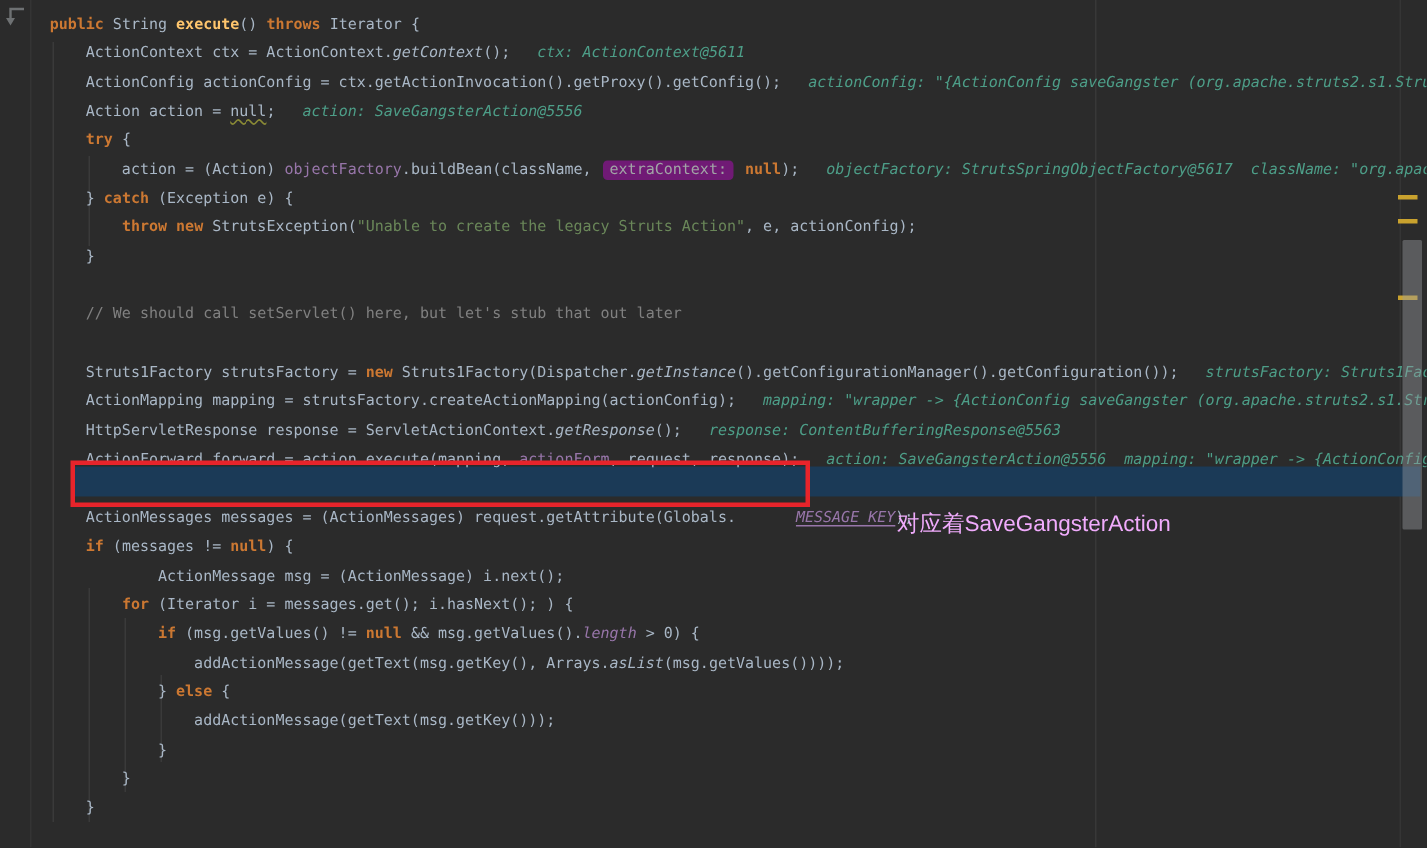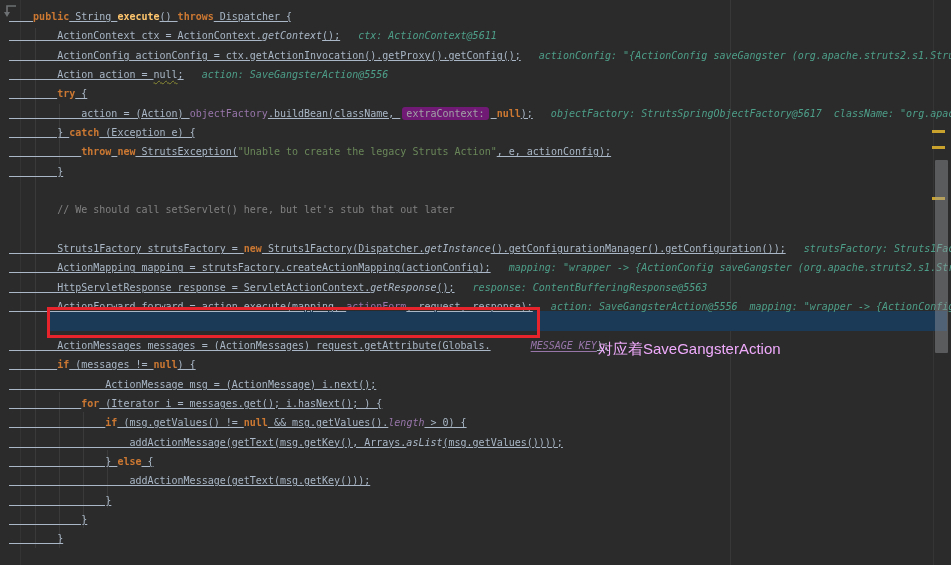--- a/index.html
+++ b/index.html
@@ -24,21 +24,21 @@
   
   .exec-line-highlight { position:absolute; left:49px; top:311px; width:898px; height:20px; background:#1b3a57; }
 
   
   .red-box { position:absolute; left:47px; top:307px; width:493px; height:31px; border:3px solid #e7242b; z-index:6; }
 
   
   #code-lines { position:absolute; left:0; top:7px; width:951px; z-index:3; }
   .line { height:19.35px; line-height:19.35px; white-space:pre; padding-left:9px; }
 
-  .tk-d    { color:#a9b7c6;text-decoration:underline; }
+  .tk-d    { color:#a9b7c6; }
   .tk-kw   { color:#cc7832; font-weight:bold; }
   .tk-mth  { color:#ffc66d; font-weight:bold; }
   .tk-str  { color:#6a8759; }
   .tk-cmt  { color:#808080; }
   .tk-fld  { color:#9876aa; }
   .tk-flditl { color:#9876aa; font-style:italic; }
   .tk-const  { color:#9876aa; font-style:italic; text-decoration:underline; text-underline-offset:2px;margin-left:40px; }
   .tk-stat { color:#a9b7c6; font-style:italic; }
   .tk-hint { color:#4d9e88; font-style:italic; }
   .tk-pill { background:#701a75; color:#a1a4a6; border-radius:3px; padding:1px 4px; margin:0 2px; }
@@ -74,21 +74,21 @@
     </div>
 
   <svg class="fold-icon" viewBox="0 0 16 16">
     <path d="M14 3 H5 V9" stroke="#6e7173" stroke-width="1.6" fill="none"></path>
     <path d="M2 9 L8 9 L5 14 Z" fill="#6e7173"></path>
   </svg>
 
   <div class="exec-line-highlight"></div>
 
   <div id="code-lines">
-      <div class="line"><span class="tk-d">    </span><span class="tk-kw">public</span><span class="tk-d"> String </span><span class="tk-mth">execute</span><span class="tk-d">() </span><span class="tk-kw">throws</span><span class="tk-d"> Dispatcher {</span></div>
+      <div class="line"><span class="tk-d">    </span><span class="tk-kw">public</span><span class="tk-d"> String </span><span class="tk-mth">execute</span><span class="tk-d">() </span><span class="tk-kw">throws</span><span class="tk-d"> Iterator {</span></div>
       <div class="line"><span class="tk-d">        ActionContext ctx = ActionContext.</span><span class="tk-stat">getContext</span><span class="tk-d">();</span><span class="tk-hint">   ctx: ActionContext@5611</span></div>
       <div class="line"><span class="tk-d">        ActionConfig actionConfig = ctx.getActionInvocation().getProxy().getConfig();</span><span class="tk-hint">   actionConfig: "{ActionConfig saveGangster (org.apache.struts2.s1.Stru</span></div>
       <div class="line"><span class="tk-d">        Action action = </span><span class="tk-nullwave">null</span><span class="tk-d">;</span><span class="tk-hint">   action: SaveGangsterAction@5556</span></div>
       <div class="line"><span class="tk-d">        </span><span class="tk-kw">try</span><span class="tk-d"> {</span></div>
       <div class="line"><span class="tk-d">            action = (Action) </span><span class="tk-fld">objectFactory</span><span class="tk-d">.buildBean(className, </span><span class="tk-pill">extraContext:</span><span class="tk-d"> </span><span class="tk-kw">null</span><span class="tk-d">);</span><span class="tk-hint">   objectFactory: StrutsSpringObjectFactory@5617  className: "org.apache</span></div>
       <div class="line"><span class="tk-d">        } </span><span class="tk-kw">catch</span><span class="tk-d"> (Exception e) {</span></div>
       <div class="line"><span class="tk-d">            </span><span class="tk-kw">throw</span><span class="tk-d"> </span><span class="tk-kw">new</span><span class="tk-d"> StrutsException(</span><span class="tk-str">"Unable to create the legacy Struts Action"</span><span class="tk-d">, e, actionConfig);</span></div>
       <div class="line"><span class="tk-d">        }</span></div>
       <div class="line"></div>
       <div class="line"><span class="tk-cmt">        // We should call setServlet() here, but let's stub that out later</span></div>

